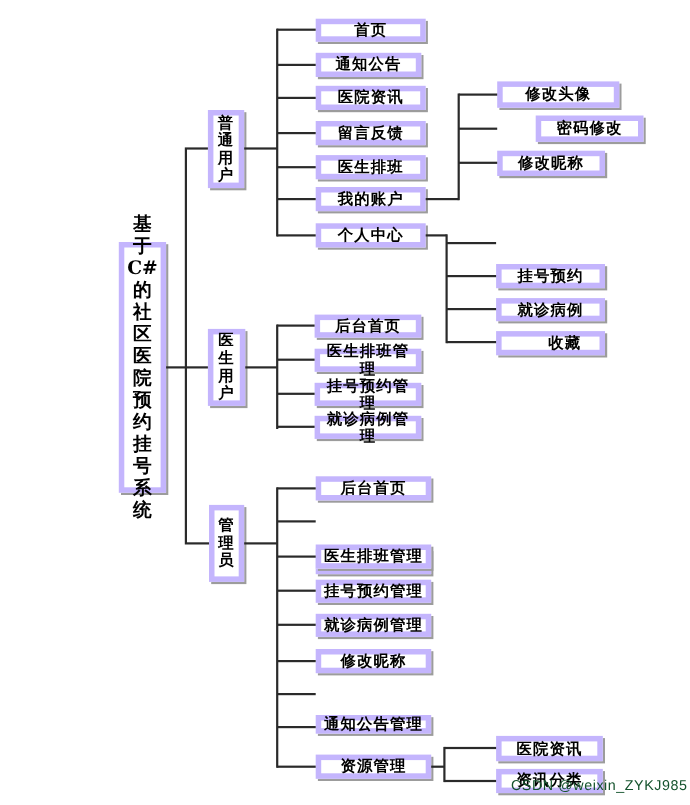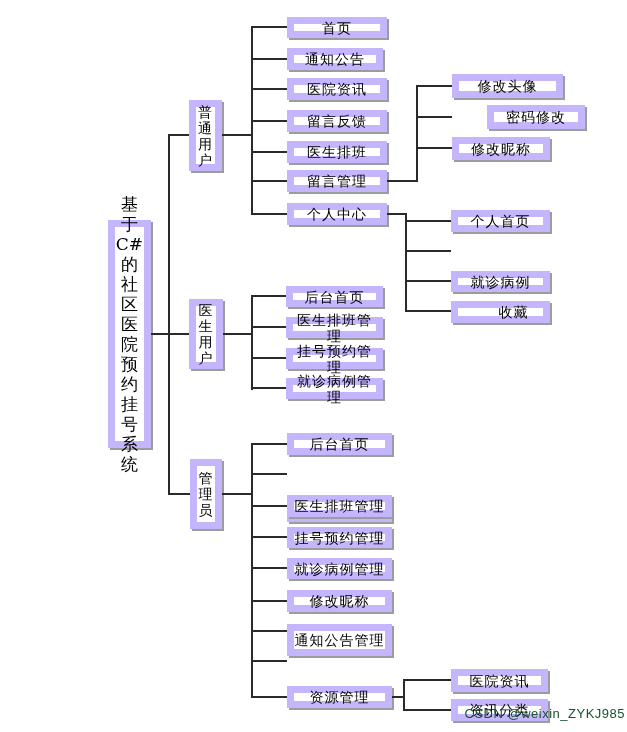--- a/index.html
+++ b/index.html
@@ -7,27 +7,27 @@
     position:relative;
     width:627px;height:732px;
     background:#ffffff;
     overflow:hidden;
     font-family:"DejaVu Serif", serif;
   }
   .node{
     position:absolute;
     box-sizing:border-box;
     background:#ffffff;
-    border:7px solid #c4b5fd;
+    border:5px solid #c4b5fd;
     box-shadow:2px 2px 0 #9c9c9c;
     display:flex;
     align-items:center;
     justify-content:center;
     text-align:center;
-    font-weight:normal;
+    font-weight:bold;
     font-size:14px;
     color:#000000;
     white-space:pre-line;
     letter-spacing:1px;
     line-height:16px;
   }
   .n-root{font-size:17px;line-height:20px;letter-spacing:0;}
   .ln{position:absolute;background:#2a2a2a;}
   .watermark{
     position:absolute;
@@ -65,21 +65,21 @@
   .n-rm{left:286px;top:348px;width:97px;height:21px;}
   .n-mcm{left:286px;top:378px;width:97px;height:21px;}
 
   .n-abhome{left:287px;top:433px;width:105px;height:22px;}
   .n-susers{left:287px;top:463px;width:105px;height:23px;margin-top:36px;}
   .n-adsm{left:287px;top:495px;width:105px;height:22px;}
   .n-arm{left:287px;top:527px;width:105px;height:21px;}
   .n-amcm{left:287px;top:558px;width:105px;height:21px;}
   .n-sysm{left:287px;top:590px;width:105px;height:22px;}
   .n-msgm{left:287px;top:620px;width:105px;height:23px;}
-  .n-noticem{left:287px;top:624px;width:105px;height:32px;}
+  .n-noticem{left:287px;top:650px;width:105px;height:17px;}
   .n-resm{left:287px;top:686px;width:105px;height:22px;}
 
   .n-hnews2{left:451px;top:669px;width:97px;height:23px;}
   .n-ncat{left:451px;top:699px;width:97px;height:22px;}
 </style>
 </head>
 <body>
 
 <div id="canvas">
 
@@ -101,28 +101,28 @@
 户</div>
   <div class="node n-b2">管
 理
 员</div>
 
   <div class="node n-home">首页</div>
   <div class="node n-notice">通知公告</div>
   <div class="node n-hospnews">医院资讯</div>
   <div class="node n-docsched">医生排班</div>
   <div class="node n-feedback">留言反馈</div>
-  <div class="node n-myacct">留言管理</div>
+  <div class="node n-myacct">我的账户</div>
   <div class="node n-personal">个人中心</div>
 
   <div class="node n-avatar">修改头像</div>
   <div class="node n-passwd">密码修改</div>
   <div class="node n-nickname">修改昵称</div>
 
-  <div class="node n-phome">个人首页</div>
+  <div class="node n-reg">挂号预约</div>
   <div class="node n-cases">就诊病例</div>
   <div class="node n-fav">收藏</div>
 
   <div class="node n-bhome">后台首页</div>
   <div class="node n-dsm">医生排班管理</div>
   <div class="node n-rm">挂号预约管理</div>
   <div class="node n-mcm">就诊病例管理</div>
 
   <div class="node n-abhome">后台首页</div>
   <div class="node n-susers">系统用户</div>

